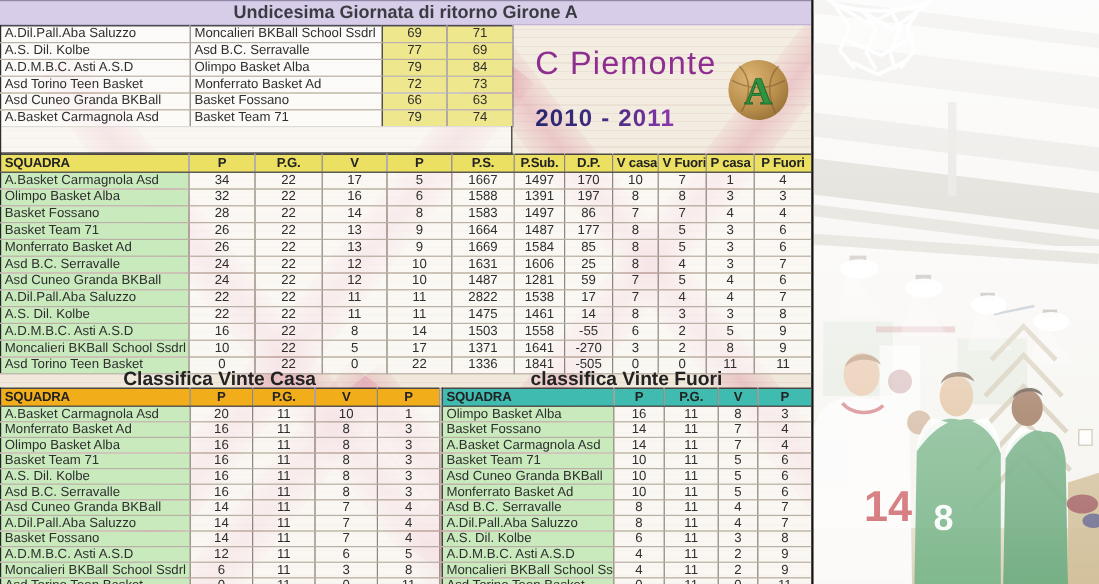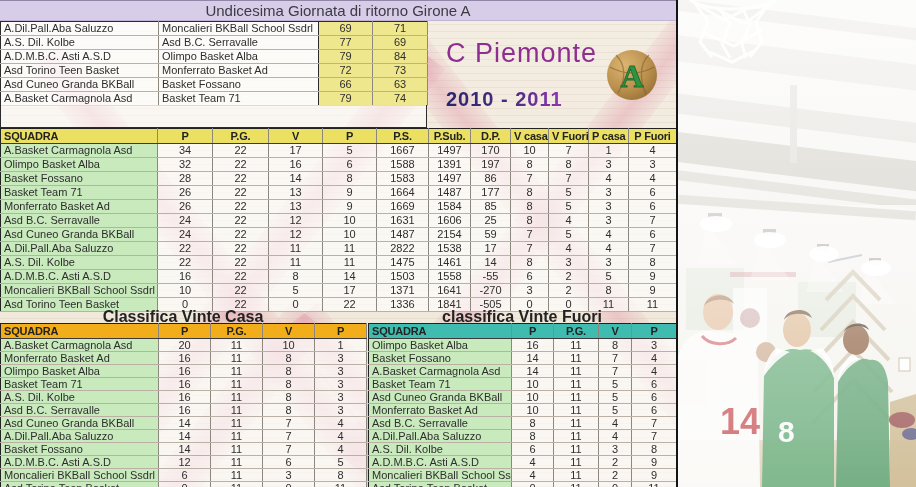--- a/index.html
+++ b/index.html
@@ -19,21 +19,21 @@
   .r1 { left:520px; top:-90px;  transform:rotate(38deg); }
   .r2 { left:520px; top:-90px;  transform:rotate(-38deg); }
   .r3 { left:215px; top:-10px;  transform:rotate(38deg); }
   .r4 { left:215px; top:-10px;  transform:rotate(-38deg); }
   .r5 { left:95px;  top:250px;  transform:rotate(38deg); }
   .r6 { left:470px; top:250px;  transform:rotate(-38deg); }
 
   
   .title-bar { position:absolute; left:0; top:0; width:676px; height:21px; z-index:2;
     background:#d8cde8; border-top:1px solid #8f87a5; border-bottom:1px solid #c0b4d6;
-    text-align:center; font-weight:normal; font-size:15px; line-height:20px; color:#3b3b43; }
+    text-align:center; font-weight:bold; font-size:15px; line-height:20px; color:#3b3b43; }
 
   
   table { border-collapse:collapse; table-layout:fixed; z-index:2; position:absolute; }
   td, th { font-size:11px; height:13px; line-height:13px; padding:0 3px;
     white-space:nowrap; overflow:hidden; color:#2e2e2e;
     border-right:1px solid #8d887f; border-bottom:1px solid #b9b1a6; }
   th { font-weight:bold; letter-spacing:-0.2px; color:#222;
        border-bottom:1px solid #3a3a3a; text-align:center; height:14px; line-height:14px; }
   th.left-h, td.team { text-align:left; }
   td.num { text-align:center; background:rgba(255,255,255,0.66); }
@@ -286,21 +286,21 @@
             <td class="num">7</td>
           </tr>
 
           <tr>
             <td class="team">Asd Cuneo Granda BKBall</td>
             <td class="num">24</td>
             <td class="num">22</td>
             <td class="num">12</td>
             <td class="num">10</td>
             <td class="num">1487</td>
-            <td class="num">2154</td>
+            <td class="num">1281</td>
             <td class="num">59</td>
             <td class="num">7</td>
             <td class="num">5</td>
             <td class="num">4</td>
             <td class="num">6</td>
           </tr>
 
           <tr>
             <td class="team">A.Dil.Pall.Aba Saluzzo</td>
             <td class="num">22</td>

